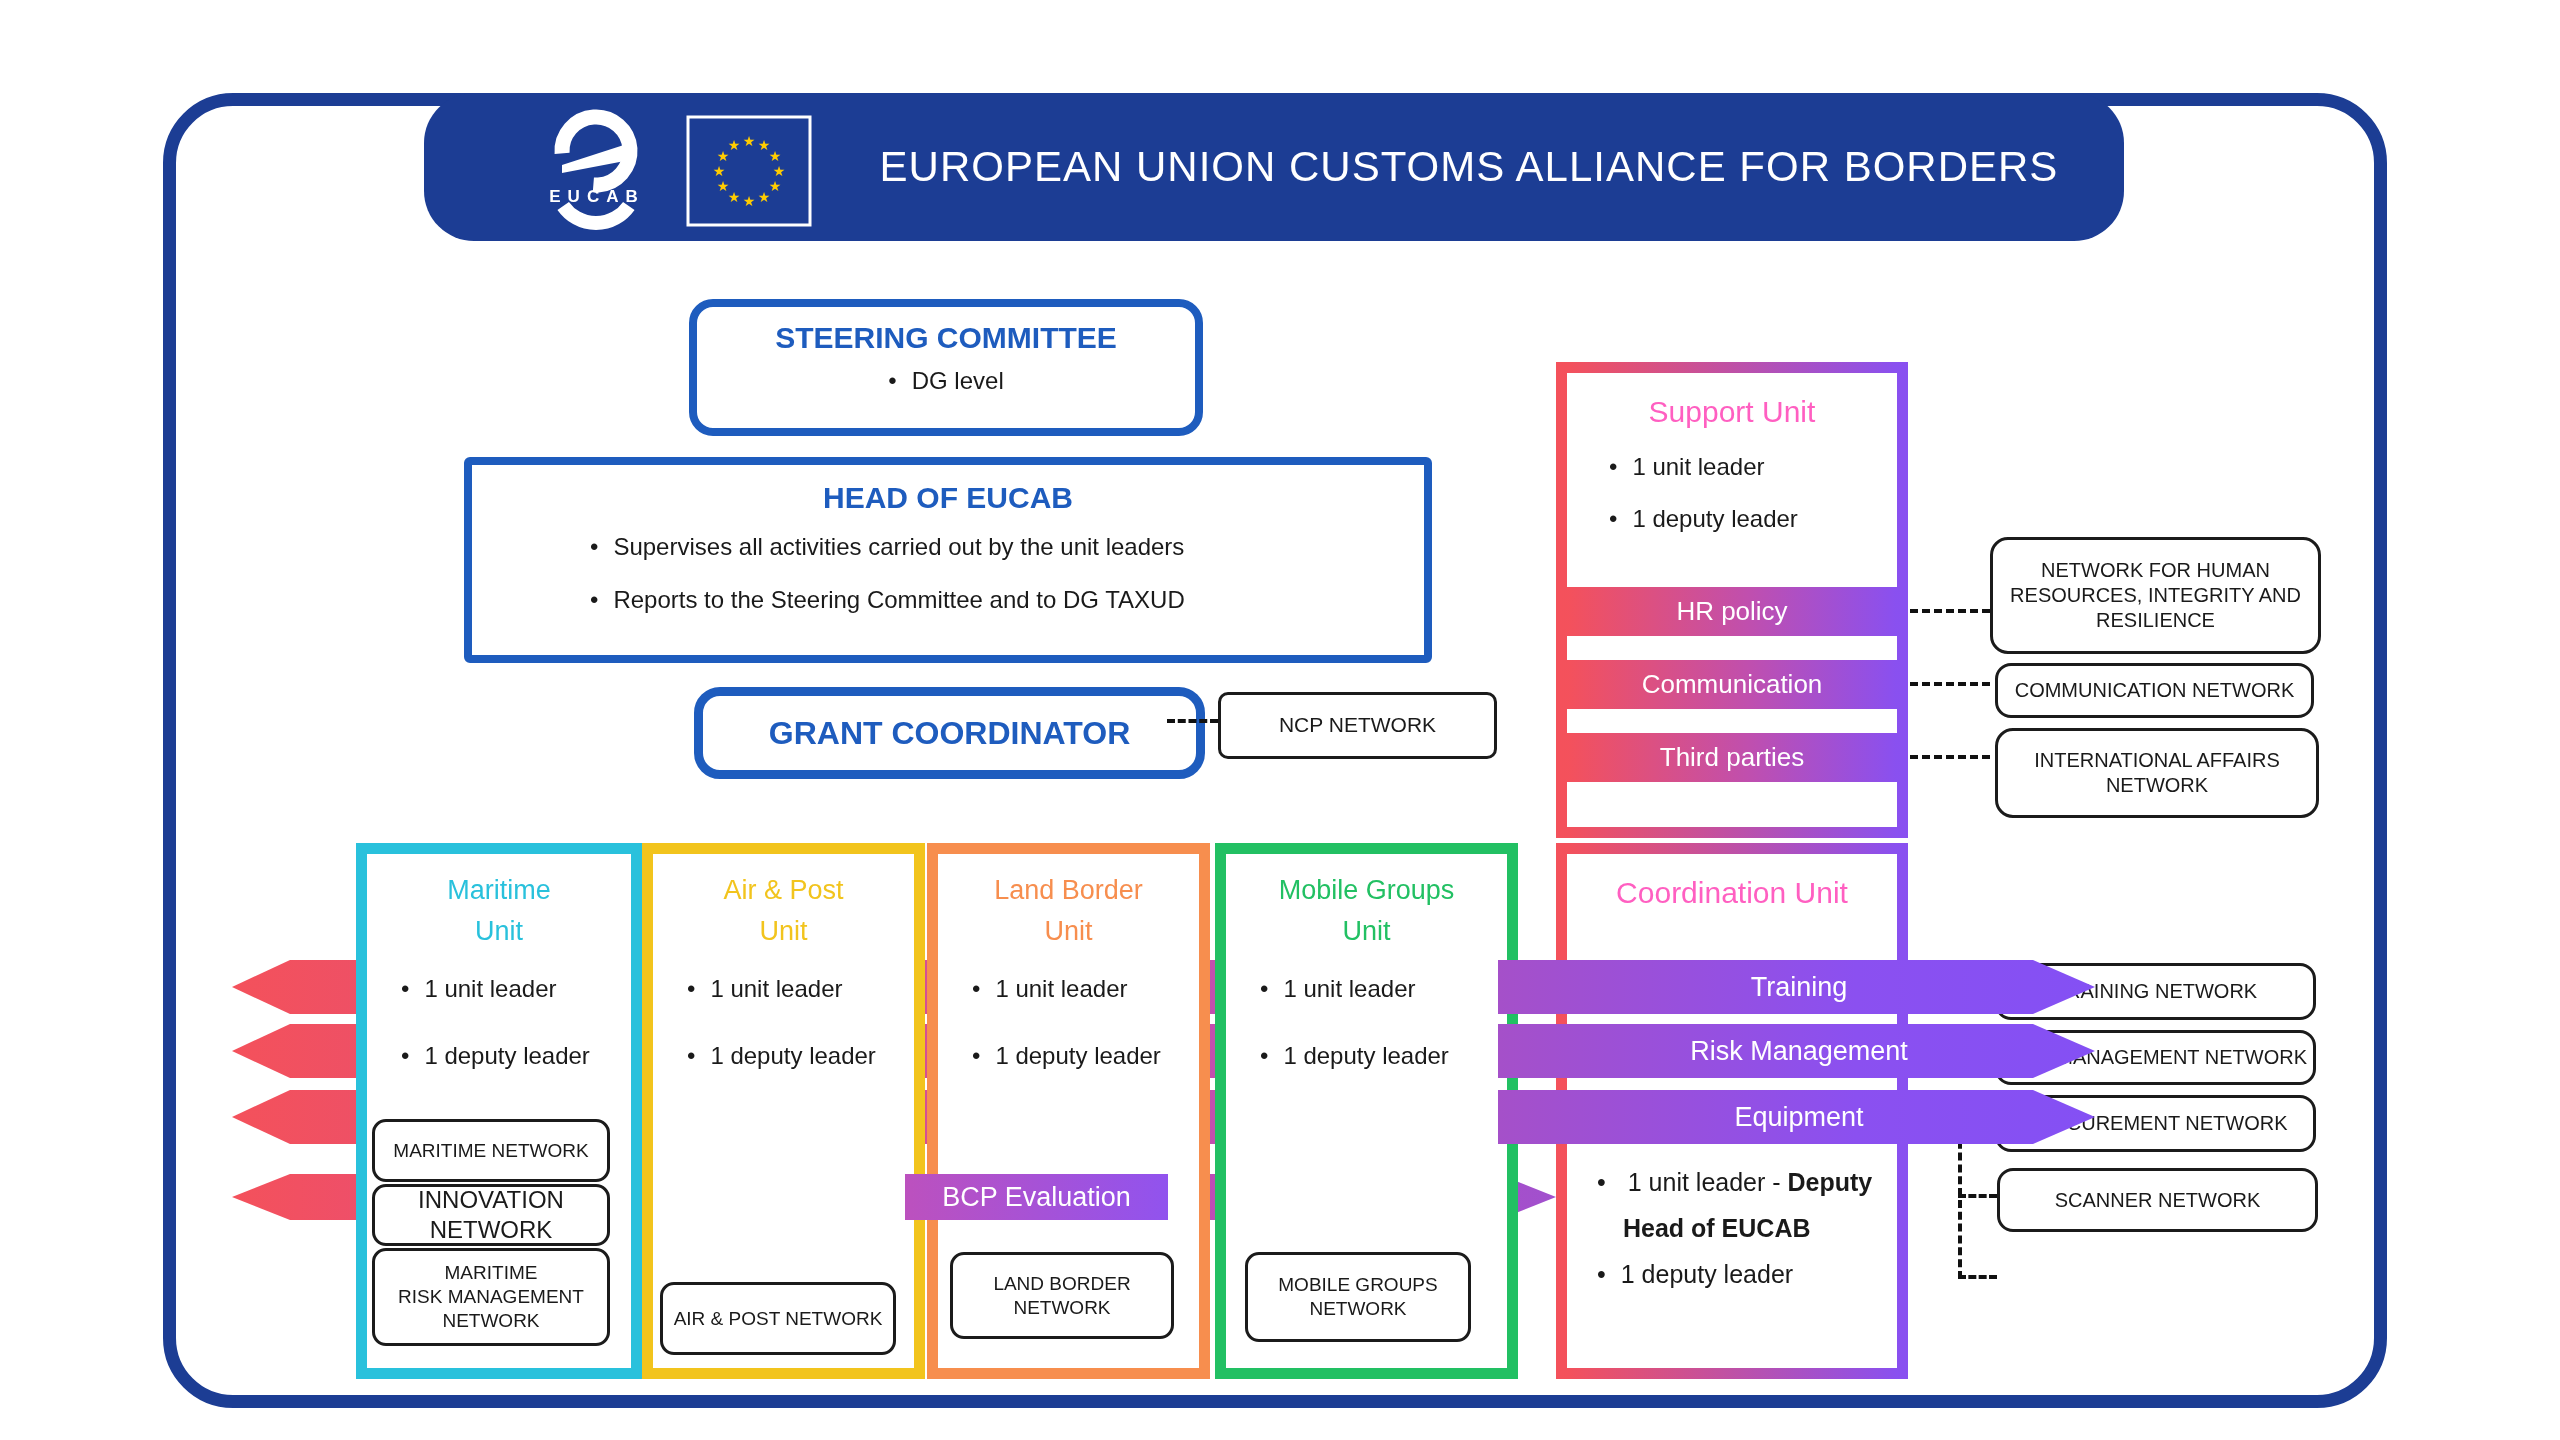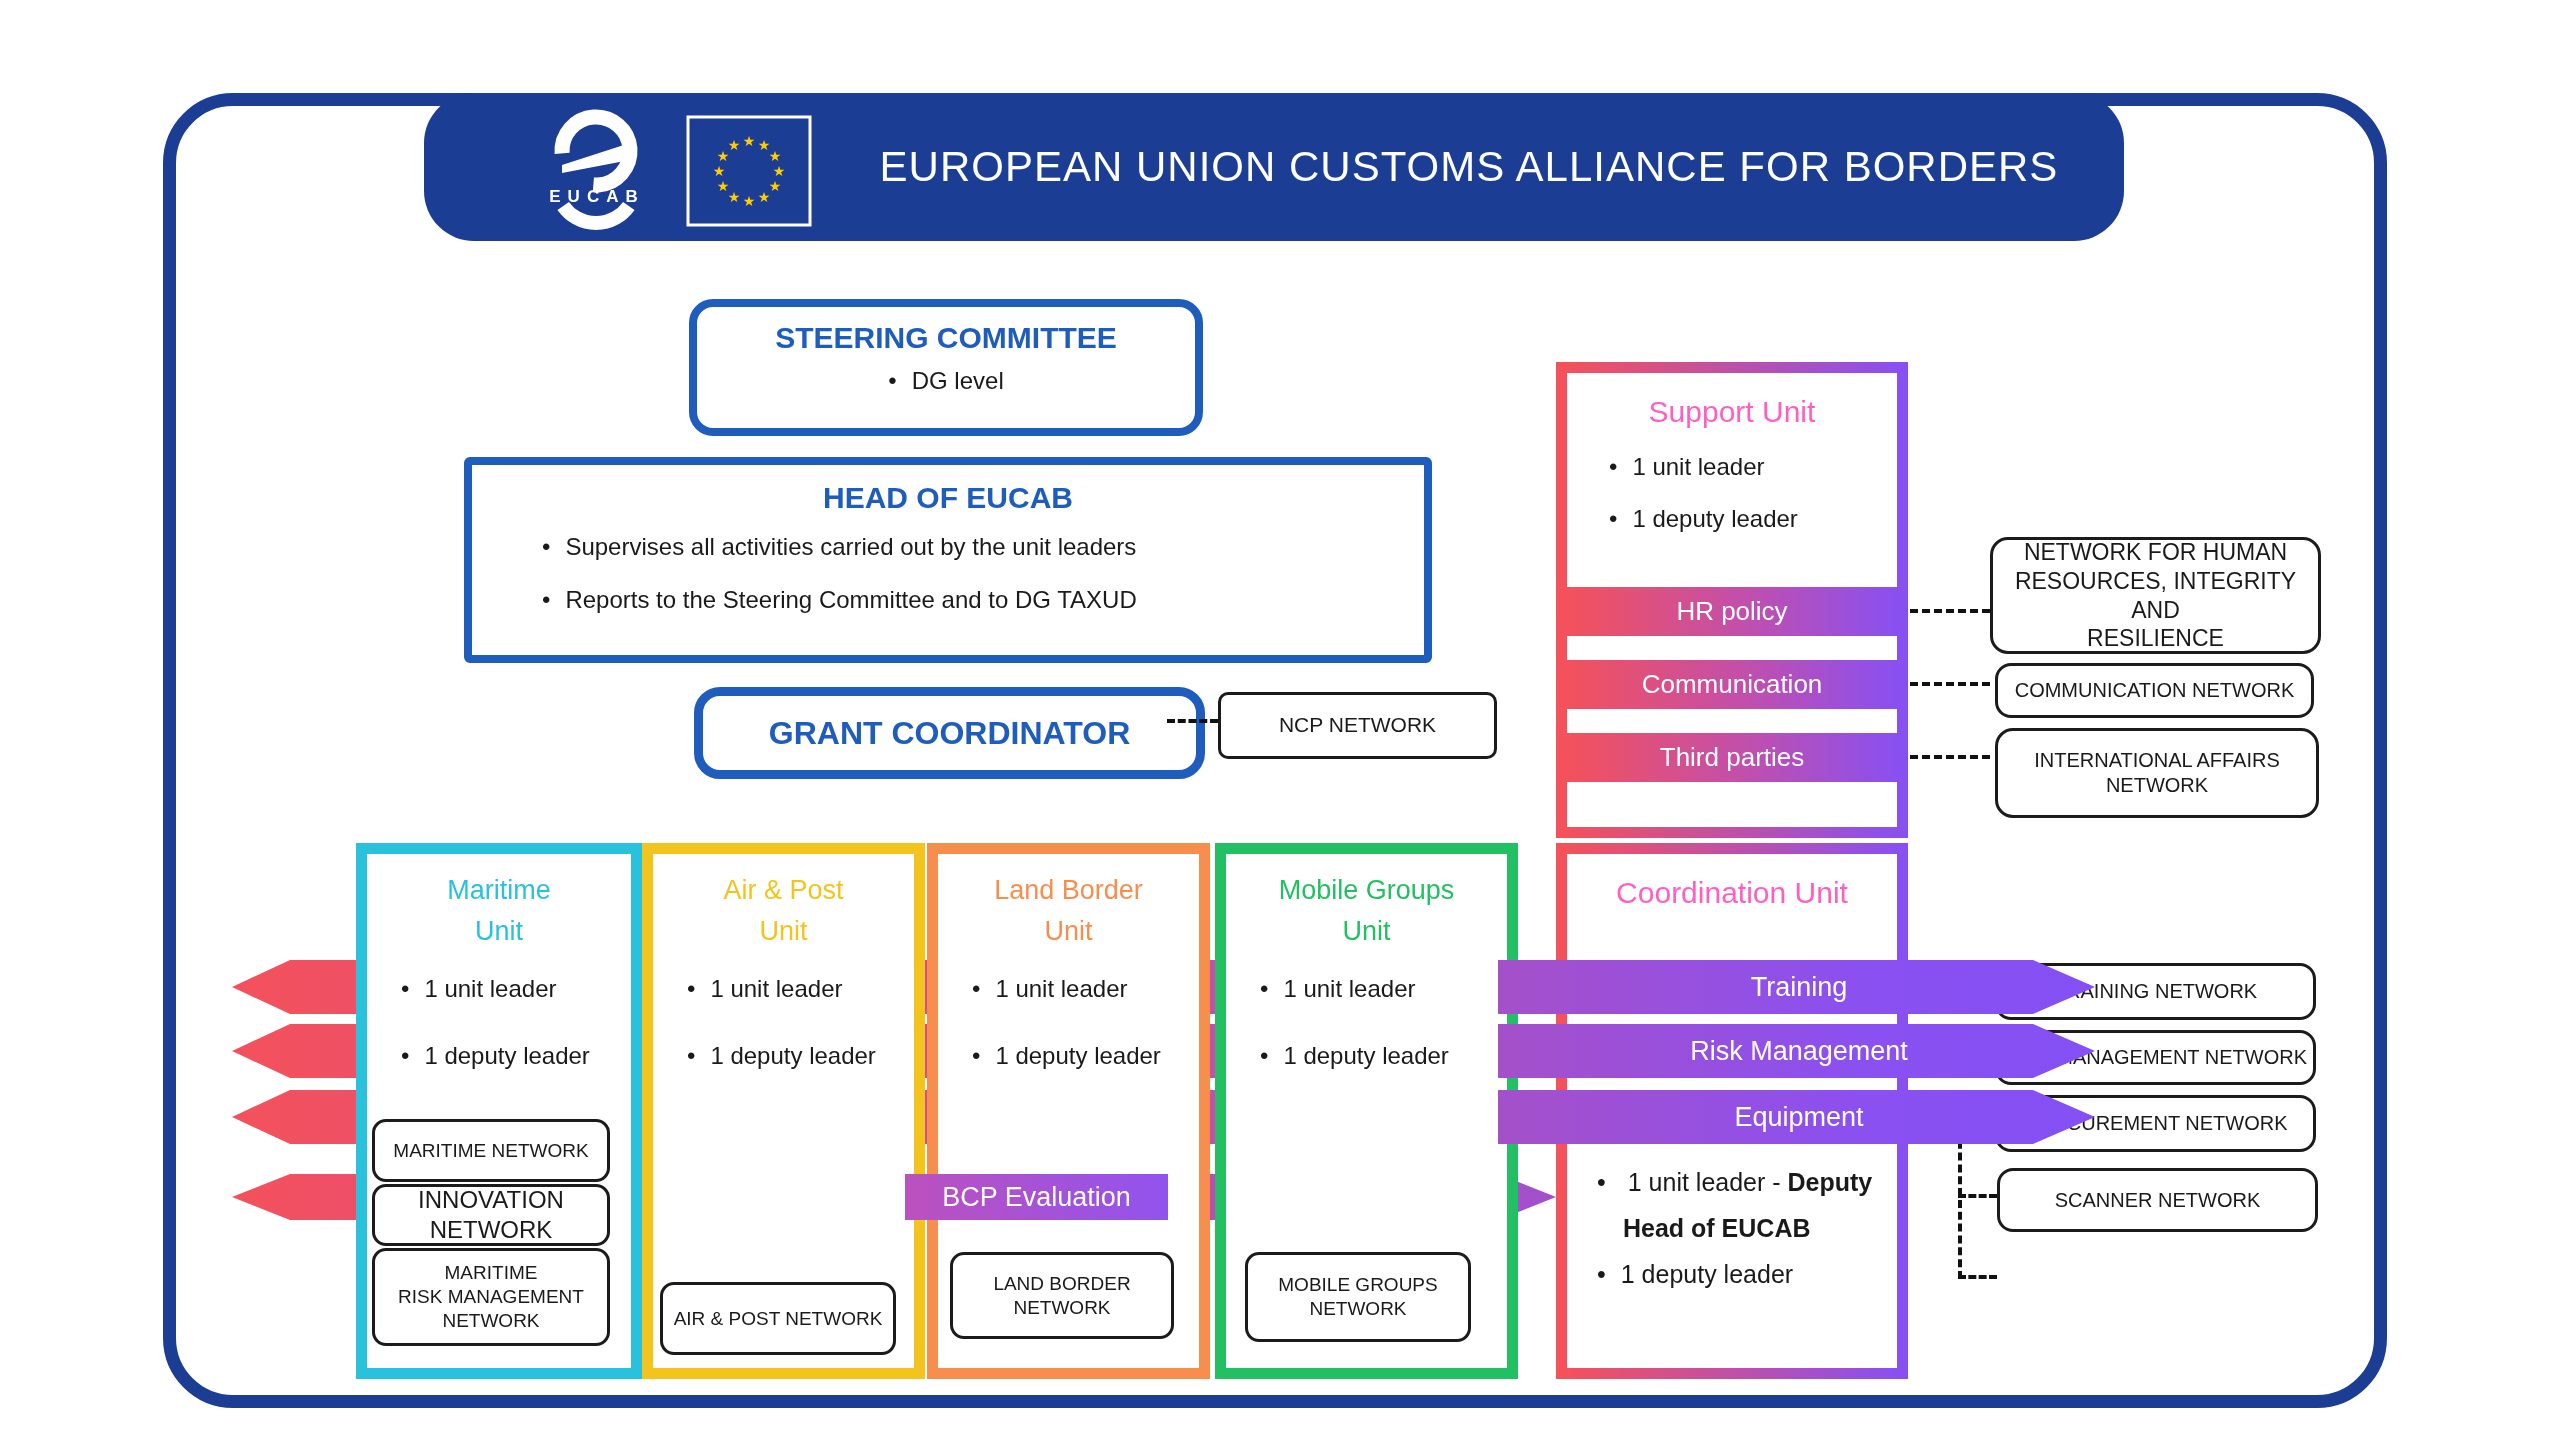--- a/index.html
+++ b/index.html
@@ -95,21 +95,21 @@
     <div class="abs header-title">EUROPEAN UNION CUSTOMS ALLIANCE FOR BORDERS</div>
   </div>
 
   <div class="abs blue-box" style="left:669px; top:299px; width:498px; height:121px; border-radius:24px;">
     <div class="blue-title" style="margin-top:14px; font-size:30px;">STEERING COMMITTEE</div>
     <div class="bullet" style="margin-top:12px; font-size:24px; text-align:center; padding-left:0; text-indent:0;">DG level</div>
   </div>
 
   <div class="abs blue-box" style="left:444px; top:457px; width:952px; height:190px; border-radius:6px;">
     <div class="blue-title" style="margin-top:16px; font-size:30px;">HEAD OF EUCAB</div>
-    <div style="margin-top:10px; padding-left:70px; font-size:24px; line-height:44px;">
+    <div style="margin-top:10px; padding-left:118px; font-size:24px; line-height:44px;">
       <div class="bullet">Supervises all activities carried out by the unit leaders</div>
       <div class="bullet" style="margin-top:9px;">Reports to the Steering Committee and to DG TAXUD</div>
     </div>
   </div>
 
   <div class="abs blue-box" style="left:674px; top:687px; width:493px; height:74px; border-radius:26px; border-width:9px;
               display:flex; align-items:center; justify-content:center;">
     <div class="blue-title" style="font-size:32px;">GRANT COORDINATOR</div>
   </div>
   <div class="abs dash-h" style="left:1167px; top:719px; width:51px;"></div>
@@ -130,21 +130,21 @@
     <div class="abs support-bar" style="top:287px;">
       <span>Communication</span>
     </div>
     <div class="abs support-bar" style="top:360px;">
       <span>Third parties</span>
     </div>
   </div>
   <div class="abs dash-h" style="left:1886px; top:609px; width:104px;"></div>
   <div class="abs dash-h" style="left:1886px; top:682px; width:104px;"></div>
   <div class="abs dash-h" style="left:1886px; top:755px; width:104px;"></div>
-  <div class="abs net-box" style="left:1990px; top:537px; width:325px; height:111px; font-size:23px; border-radius:18px;">
+  <div class="abs net-box" style="left:1990px; top:537px; width:325px; height:111px; font-size:20px; border-radius:18px;">
     <span>NETWORK FOR HUMAN
 RESOURCES, INTEGRITY AND
 RESILIENCE</span>
   </div>
   <div class="abs net-box" style="left:1995px; top:663px; width:313px; height:49px; font-size:20px; border-radius:16px;">
     <span>COMMUNICATION NETWORK</span>
   </div>
   <div class="abs net-box" style="left:1995px; top:728px; width:318px; height:84px; font-size:20px; border-radius:18px;">
     <span>INTERNATIONAL AFFAIRS
 NETWORK</span>

